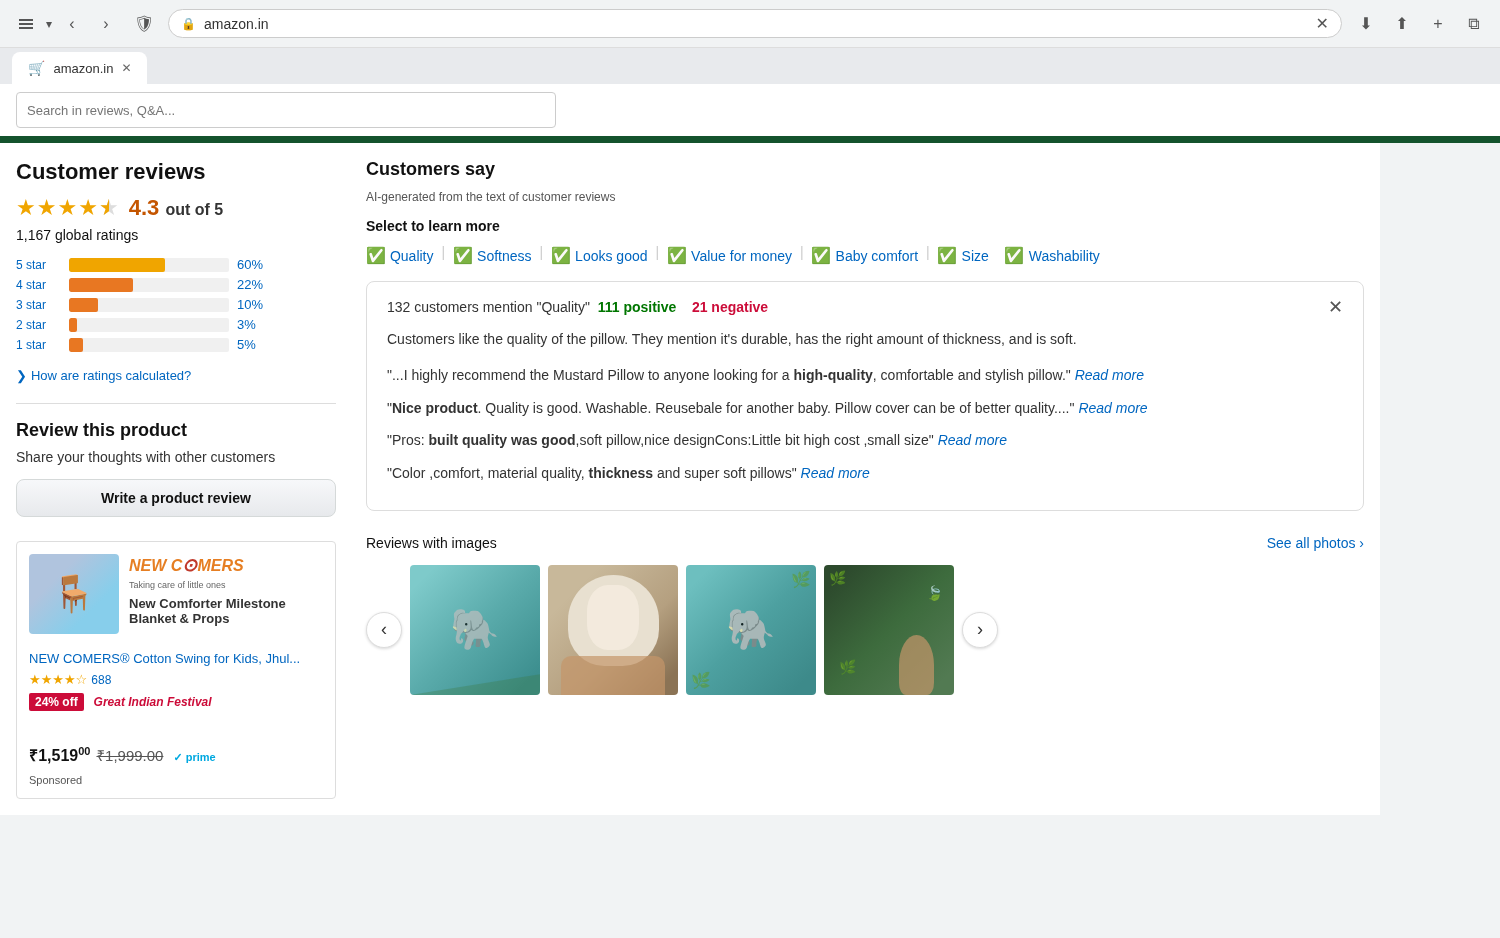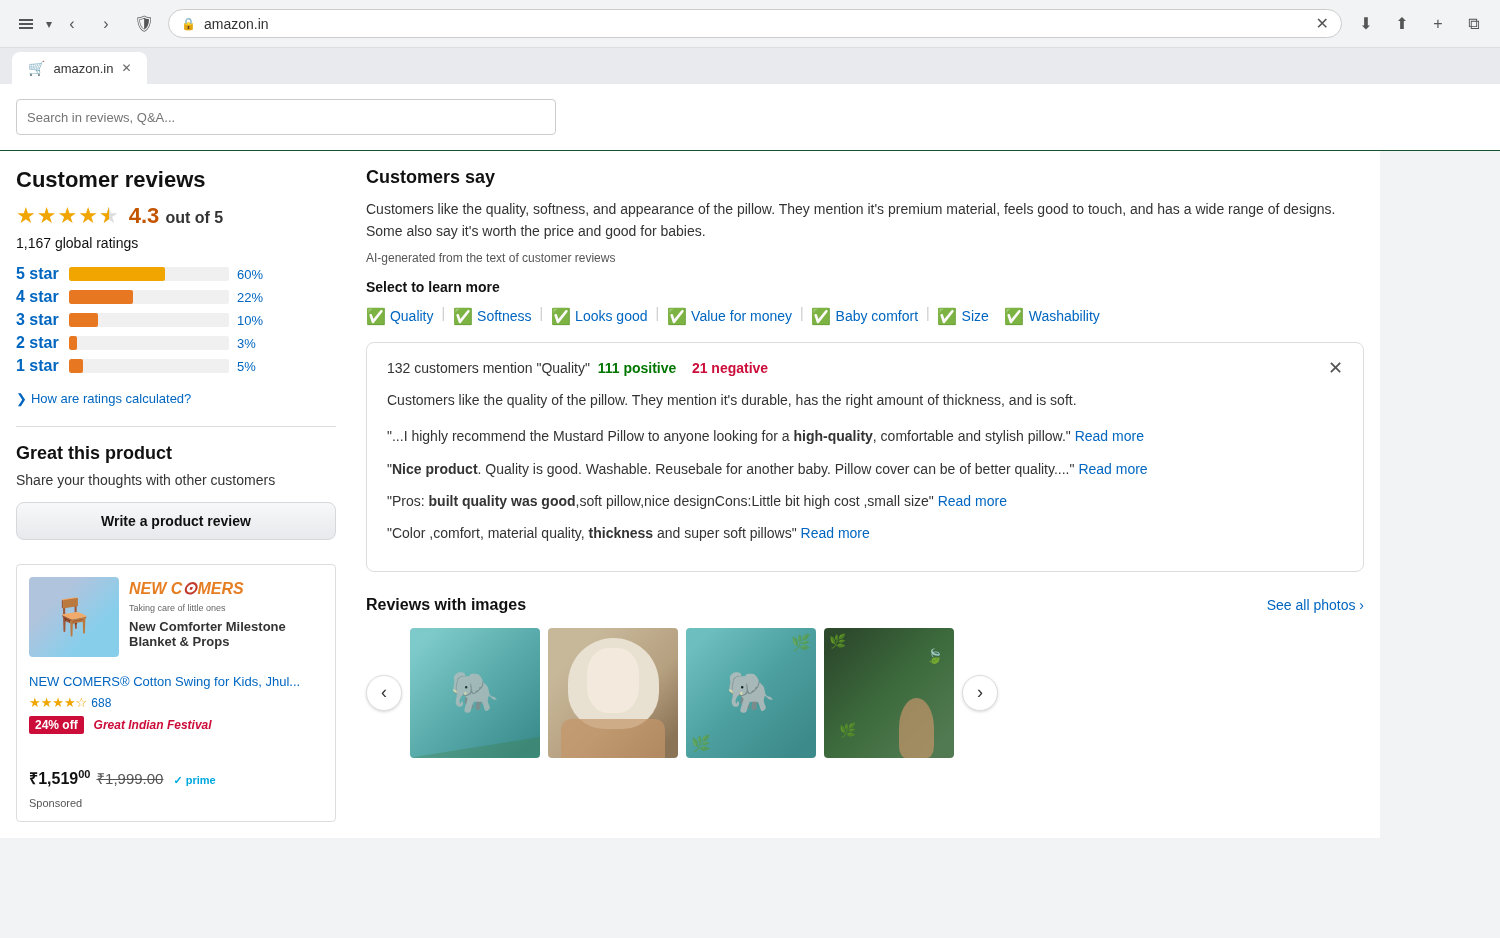--- a/index.html
+++ b/index.html
@@ -34,22 +34,22 @@
       gap: 8px;
       font-size: 14px;
       color: #333;
     }
     .address-bar .lock-icon { color: #666; font-size: 12px; }
     .browser-actions { display: flex; gap: 8px; align-items: center; color: #555; }
     .browser-action-btn { width: 28px; height: 28px; border: none; background: transparent; cursor: pointer; font-size: 16px; color: #555; display: flex; align-items: center; justify-content: center; }
 
     
     .search-bar-container {
-      padding: 15px 16px;
-      border-bottom: 1px solid #14532d;
+      padding: 8px 16px;
+      border-bottom: 7px solid #14532d;
       background: #fff;
     }
     .search-bar {
       width: 540px;
       height: 36px;
       border: 1px solid #ccc;
       border-radius: 4px;
       padding: 0 10px;
       font-size: 13px;
       color: #555;
@@ -89,21 +89,21 @@
     .global-ratings { font-size: 14px; color: #111; margin-bottom: 14px; }
 
     
     .rating-bars { margin-bottom: 16px; }
     .rating-row {
       display: flex;
       align-items: center;
       gap: 8px;
       margin-bottom: 5px;
     }
-    .rating-label { font-size: 16px; color: #0066c0; white-space: nowrap; min-width: 45px; cursor: pointer; font-weight: bold; }
+    .rating-label { font-size: 12px; color: #0066c0; white-space: nowrap; min-width: 45px; cursor: pointer; }
     .bar-container { width: 160px; height: 14px; background: #f0f0f0; border-radius: 2px; overflow: hidden; }
     .bar-fill { height: 100%; border-radius: 2px; }
     .bar-orange { background: #f0a500; }
     .bar-light-orange { background: #e87722; }
     .bar-percent { font-size: 13px; color: #0066c0; cursor: pointer; min-width: 35px; }
 
     
     .how-calculated {
       font-size: 13px;
       color: #0066c0;
@@ -233,32 +233,32 @@
     .close-btn {
       background: none;
       border: none;
       font-size: 18px;
       cursor: pointer;
       color: #555;
       line-height: 1;
     }
     .quality-summary { font-size: 14px; color: #333; line-height: 1.6; margin-bottom: 14px; }
     .review-quote { font-size: 14px; color: #333; line-height: 1.6; margin-bottom: 10px; }
-    .review-quote a { color: #0066c0; cursor: pointer; }
+    .review-quote a { color: #0066c0; cursor: pointer; font-style: italic; }
     .bold-text { font-weight: 700; }
 
     
     .reviews-images-section { margin-top: 10px; }
     .reviews-images-header {
       display: flex;
       align-items: center;
       justify-content: space-between;
       margin-bottom: 14px;
     }
-    .reviews-images-title { font-size: 16px; font-weight: 700; }
+    .reviews-images-title { font-size: 14px; font-weight: 400; }
     .see-all-photos { font-size: 14px; color: #0066c0; cursor: pointer; display: flex; align-items: center; gap: 2px; }
 
     .image-gallery {
       display: flex;
       align-items: center;
       gap: 8px;
     }
     .gallery-nav-btn {
       width: 36px;
       height: 36px;
@@ -423,21 +423,21 @@
 
         <div class="how-calculated">
           <span>❯</span>
           <span>How are ratings calculated?</span>
         </div>
       </div>
 
       <hr class="divider">
 
       <div class="review-product-section">
-        <h3 class="review-section-title">Great this product</h3>
+        <h3 class="review-section-title">Review this product</h3>
         <p class="review-section-desc">Share your thoughts with other customers</p>
         <button class="write-review-btn">Write a product review</button>
       </div>
 
       <div class="sponsored-product">
         <div class="sponsored-product-inner">
           <div class="product-image-placeholder">
 
             <span style="font-size:36px;">🪑</span>
           </div>
@@ -467,21 +467,20 @@
         </div>
         <div class="sponsored-label">Sponsored</div>
       </div>
 
     </div>
 
     <div class="right-column">
 
       <div>
         <h3 class="customers-say-title">Customers say</h3>
-        <p class="customers-say-text">Customers like the quality, softness, and appearance of the pillow. They mention it's premium material, feels good to touch, and has a wide range of designs. Some also say it's worth the price and good for babies.</p>
         <p class="ai-generated-note">AI-generated from the text of customer reviews</p>
 
         <div class="select-learn-title">Select to learn more</div>
 
         <div class="topics-list">
 
           <span class="topic-chip">
             <span class="topic-check">✅</span>
             <span>Quality</span>
           </span>

